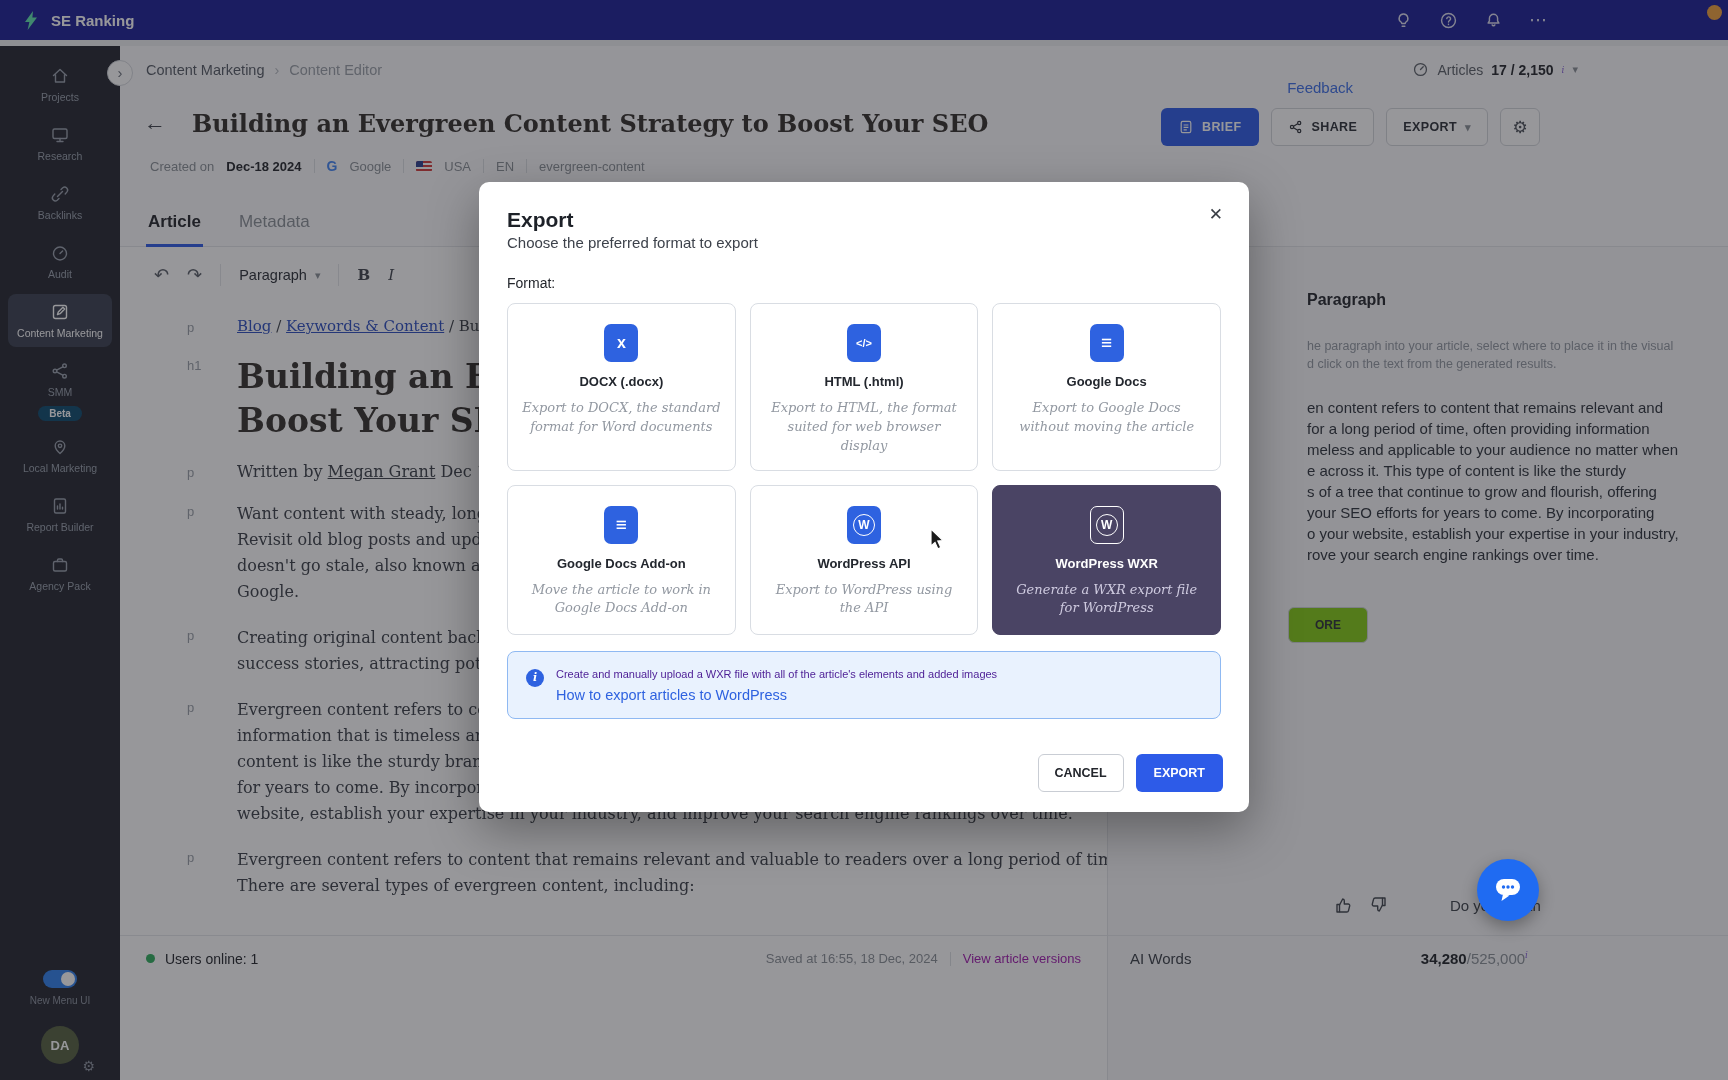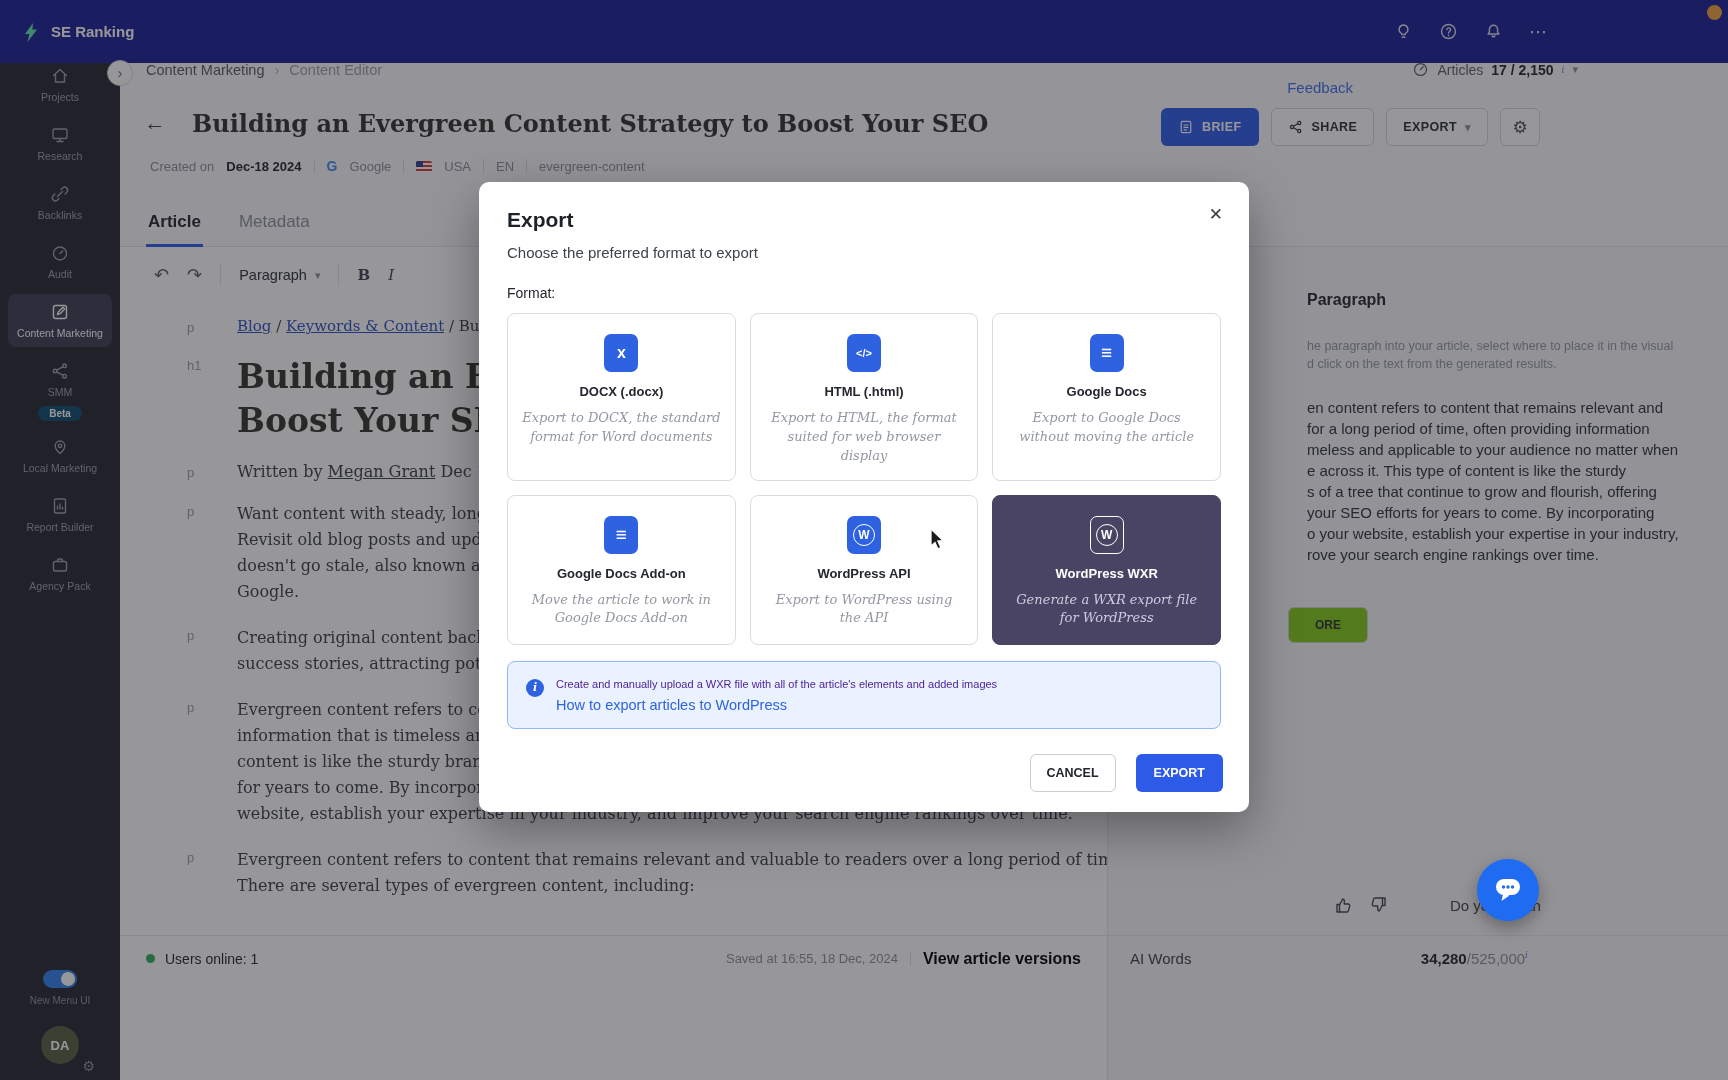--- a/index.html
+++ b/index.html
@@ -1,21 +1,21 @@
 <!DOCTYPE html>
 <html><head>
 <meta charset="utf-8">
 <style>
   * { margin:0; padding:0; box-sizing:border-box; }
   html,body { width:1728px; height:1080px; }
   body { position:relative; overflow:hidden; background:#eef0f2;
          font-family:"Liberation Sans","DejaVu Sans",sans-serif; color:#23262c; }
 
   
-  .navbar { position:absolute; top:0; left:0; right:0; height:63px; background:#1a1e96;
+  .navbar { position:absolute; top:0; left:0; right:0; height:40px; background:#1a1e96;
             display:flex; align-items:center; padding:0 20px; z-index:2; }
   .logo { display:flex; align-items:center; gap:9px; color:#fff; font-size:15px; font-weight:700; }
   .logo svg { width:22px; height:22px; }
   .nav-icons { margin-left:auto; display:flex; gap:26px; align-items:center; margin-right:160px; }
   .nav-icons svg { width:19px; height:19px; }
   .nav-icons svg * { fill:none; stroke:rgba(255,255,255,.85); stroke-width:1.5; stroke-linecap:round; stroke-linejoin:round; }
   .nav-dots { color:rgba(255,255,255,.85); font-size:18px; letter-spacing:1px; }
   .nav-avatar { position:absolute; right:6px; top:5px; width:15px; height:15px; border-radius:50%; background:#f0a23c; }
 
   
@@ -99,21 +99,21 @@
   .doc-h1 { font-size:33px; line-height:1.32; font-weight:700; color:#35312d; width:800px; }
   .byline { font-size:16px; }
   .byline a { color:#3b4048; text-decoration:underline; cursor:pointer; }
   .line { white-space:nowrap; line-height:26px; font-size:16px; }
   .editor-footer { position:absolute; top:688px; left:0; right:0; height:46px; background:#fff;
                    border-top:1px solid #e6e8eb; display:flex; align-items:center; padding:0 26px; gap:10px; }
   .online-dot { width:9px; height:9px; border-radius:50%; background:#2fae5d; }
   .users-online { font-size:14px; color:#23262c; }
   .saved-group { margin-left:auto; display:flex; align-items:center; gap:12px; }
   .saved-at { font-size:13px; color:#8a9097; }
-  .versions-link { font-size:16px; font-weight:700; color:#000000; cursor:pointer; }
+  .versions-link { font-size:13px; font-weight:400; color:#a21caf; cursor:pointer; }
 
   
   .ai-panel { width:672px; background:#f7f8fa; border-left:1px solid #e4e6e9; position:relative; }
   .panel-inner { position:absolute; top:44px; left:199px; right:55px; }
   .panel-heading { font-size:16px; font-weight:700; color:#23262c; }
   .panel-hint { margin-top:28px; font-size:12.5px; color:#9298a1; line-height:18px; }
   .panel-body { margin-top:24px; font-size:15px; color:#2e333b; line-height:21px; }
   .panel-body div, .panel-hint div { white-space:nowrap; }
   .more-btn { position:absolute; top:360px; left:180px; background:#84cc16; border:1px solid #cfd3d9;
               border-radius:6px; font-weight:700; font-size:12px; color:#2b2f36; padding:10px 26px; cursor:pointer; }
@@ -127,21 +127,21 @@
   .words-value { margin-left:auto; font-size:15px; }
   .words-value b { color:#1e2227; }
   .words-total { color:#8a9097; }
 
   
   .overlay { position:absolute; inset:0; background:rgba(28,29,34,.46); z-index:10; }
   .modal { position:absolute; left:479px; top:182px; width:770px; height:630px; background:#fff;
            border-radius:10px; box-shadow:0 18px 50px rgba(0,0,0,.35); z-index:20; padding:26px 28px; }
   .modal-close { position:absolute; top:22px; right:26px; font-size:17px; color:#3a3f46; cursor:pointer; }
   .modal-title { font-size:21px; font-weight:700; color:#1d2128; }
-  .modal-subtitle { margin-top:12px; font-size:15px; color:#3d424b; }
+  .modal-subtitle { margin-top:2px; font-size:15px; color:#3d424b; }
   .format-label { margin-top:24px; font-size:14px; color:#23262c; }
   .format-grid { margin-top:12px; display:grid; grid-template-columns:repeat(3,1fr); gap:14px; }
   .card { border:1.5px solid #d9dde3; border-radius:8px; min-height:150px; padding:20px 14px 14px;
           display:flex; flex-direction:column; align-items:center; text-align:center; cursor:pointer; background:#fff; }
   .card-badge { width:34px; height:38px; background:#2e62e0; border-radius:7px; color:#fff;
                 display:flex; align-items:center; justify-content:center; font-weight:700; font-size:16px; }
   .card-name { margin-top:12px; font-size:13px; font-weight:700; color:#23272e; }
   .card-desc { margin-top:10px; font-size:13px; font-style:italic; color:#9298a1; line-height:1.45;
                font-family:"DejaVu Serif",serif; }
   .card:nth-child(2) .card-badge { font-size:11px; }
@@ -152,21 +152,21 @@
   .card.selected .card-name { color:#fff; }
   .card.selected .card-desc { color:#cfcbe0; }
   .card.selected .card-badge { background:transparent; border:1.6px solid #fff; }
   .info-box { margin-top:16px; display:flex; gap:12px; background:#e9f2fe; border:1px solid #8fb9f2;
               border-radius:8px; padding:15px 18px; }
   .info-icon { width:18px; height:18px; flex:0 0 18px; margin-top:2px; border-radius:50%; background:#2e62e0;
                color:#fff; font-size:11px; font-weight:700; font-style:italic; font-family:"DejaVu Serif",serif;
                display:flex; align-items:center; justify-content:center; }
   .info-text { font-size:11px; color:#4c1d95; line-height:1.45; max-width:580px; }
   .info-link { margin-top:5px; font-size:14.5px; color:#2e62e0; cursor:pointer; }
-  .modal-actions { position:absolute; bottom:20px; right:26px; display:flex; gap:20px; }
+  .modal-actions { position:absolute; bottom:20px; right:26px; display:flex; gap:12px; }
   .cancel-btn { background:#fff; border:1px solid #c9cdd4; border-radius:6px; padding:11px 16px;
                 font-weight:700; font-size:12.5px; color:#23262c; cursor:pointer; }
   .export-btn { background:#2d5be8; border:none; border-radius:6px; padding:11px 18px;
                 font-weight:700; font-size:12.5px; color:#fff; cursor:pointer; }
 
   
   .chat-fab { position:absolute; left:1477px; top:859px; width:62px; height:62px; border-radius:50%;
               background:#1f6bf2; z-index:30; display:flex; align-items:center; justify-content:center;
               box-shadow:0 6px 16px rgba(0,0,0,.3); cursor:pointer; }
   .cursor { position:absolute; left:930px; top:528px; z-index:40; pointer-events:none; }

